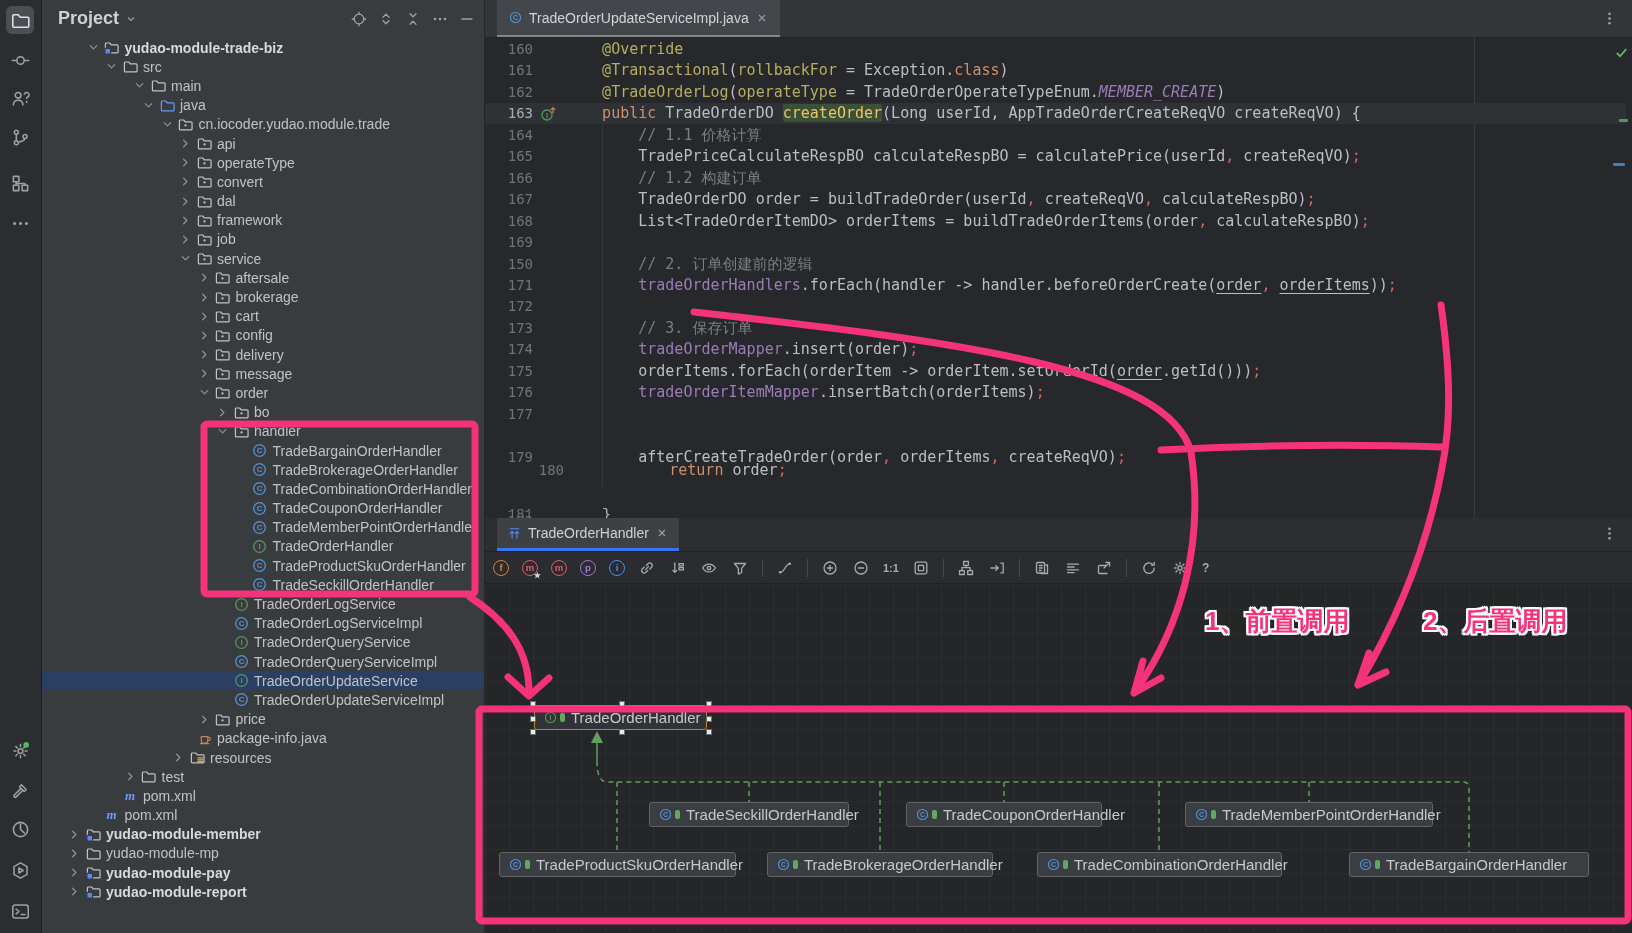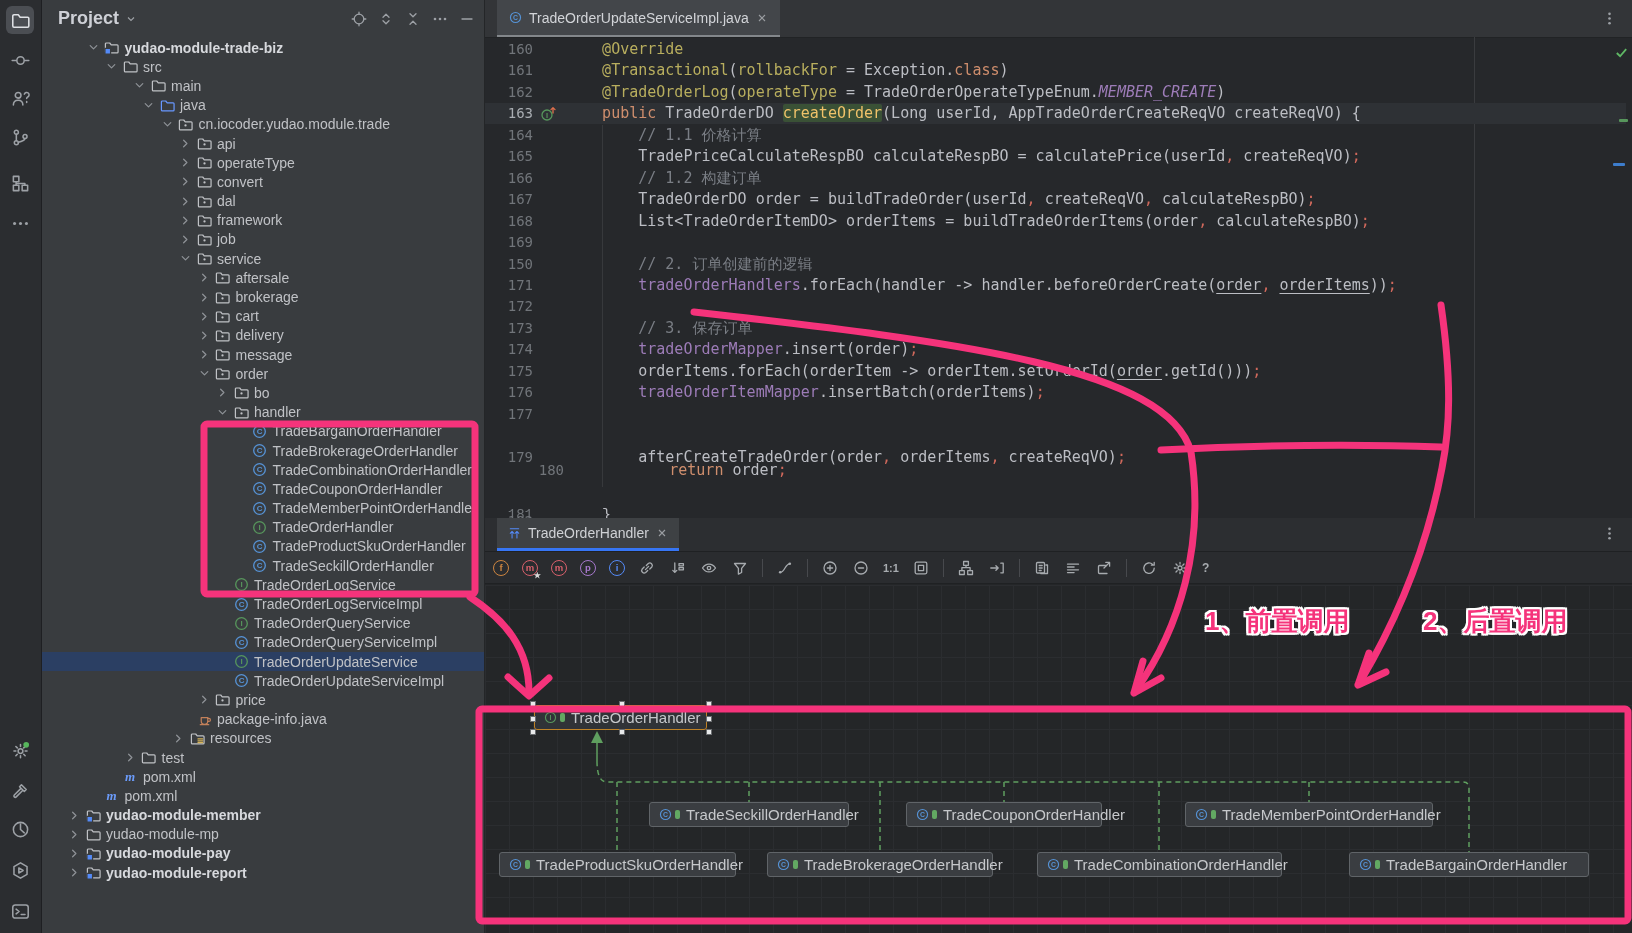--- a/index.html
+++ b/index.html
@@ -413,20 +413,34 @@
             <svg viewBox="0 0 16 16" fill="none" stroke="currentColor" stroke-width="1.3" stroke-linecap="round" stroke-linejoin="round">
               <path d="M6 4.5L9.5 8 6 11.5"></path>
             </svg>
           </span>
           <span class="ticon">
             <svg viewBox="0 0 16 16" fill="none" stroke="currentColor" stroke-width="1.3" stroke-linecap="round" stroke-linejoin="round">
               <path d="M1.5 12.7V4.2a1 1 0 0 1 1-1h3.6l1.6 2h6.3a1 1 0 0 1 1 1v6.5a1 1 0 0 1-1 1h-11.5a1 1 0 0 1-1-1z"></path>
               <circle cx="8" cy="9" r="1.2" fill="currentColor" stroke="none"></circle>
             </svg>
           </span>
+          <span class="tlabel">config</span>
+        </div>
+        <div class="trow" style="padding-left: 152.5px;">
+          <span class="chev">
+            <svg viewBox="0 0 16 16" fill="none" stroke="currentColor" stroke-width="1.3" stroke-linecap="round" stroke-linejoin="round">
+              <path d="M6 4.5L9.5 8 6 11.5"></path>
+            </svg>
+          </span>
+          <span class="ticon">
+            <svg viewBox="0 0 16 16" fill="none" stroke="currentColor" stroke-width="1.3" stroke-linecap="round" stroke-linejoin="round">
+              <path d="M1.5 12.7V4.2a1 1 0 0 1 1-1h3.6l1.6 2h6.3a1 1 0 0 1 1 1v6.5a1 1 0 0 1-1 1h-11.5a1 1 0 0 1-1-1z"></path>
+              <circle cx="8" cy="9" r="1.2" fill="currentColor" stroke="none"></circle>
+            </svg>
+          </span>
           <span class="tlabel">delivery</span>
         </div>
         <div class="trow" style="padding-left: 152.5px;">
           <span class="chev">
             <svg viewBox="0 0 16 16" fill="none" stroke="currentColor" stroke-width="1.3" stroke-linecap="round" stroke-linejoin="round">
               <path d="M6 4.5L9.5 8 6 11.5"></path>
             </svg>
           </span>
           <span class="ticon">
             <svg viewBox="0 0 16 16" fill="none" stroke="currentColor" stroke-width="1.3" stroke-linecap="round" stroke-linejoin="round">

